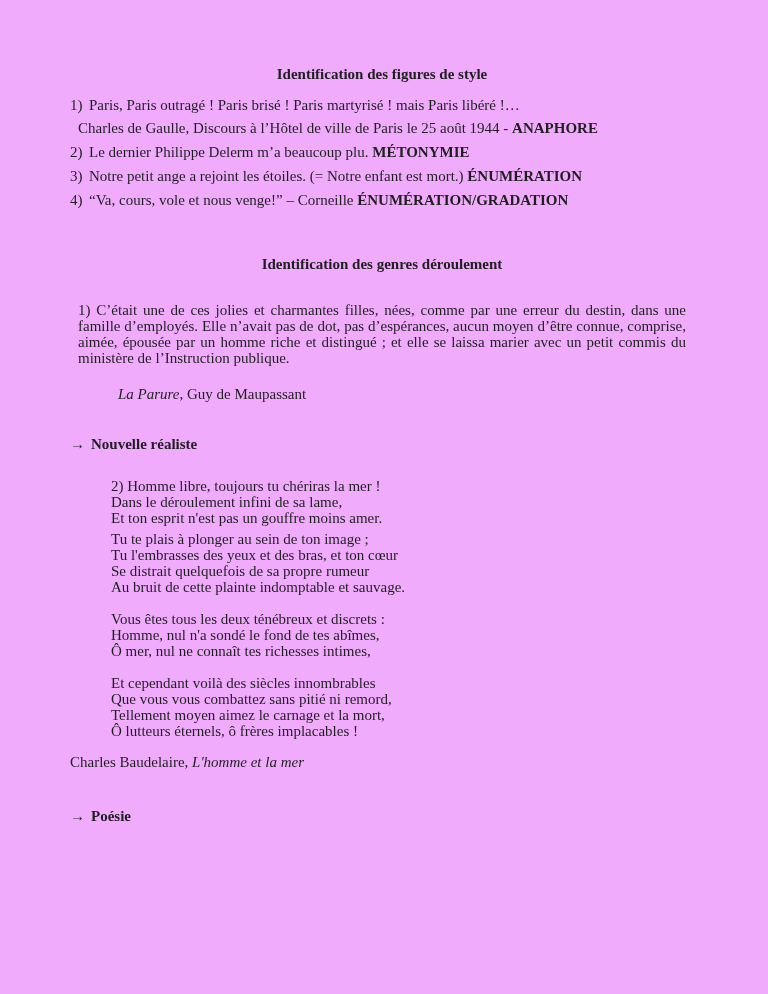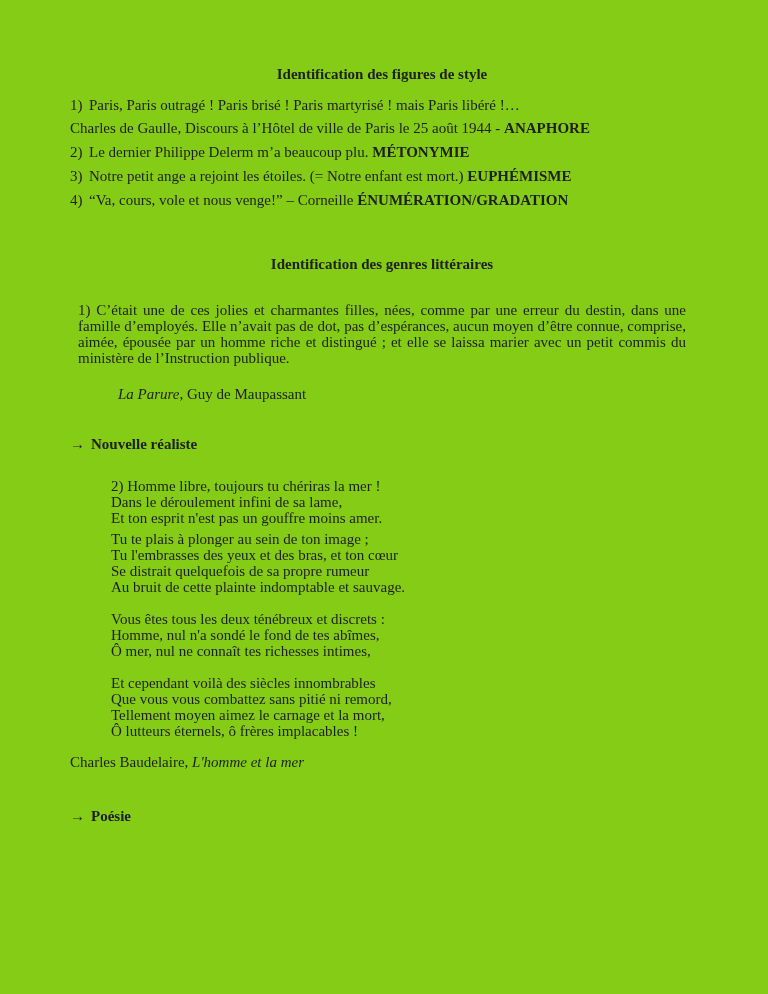--- a/index.html
+++ b/index.html
@@ -5,21 +5,21 @@
   html, body {
     margin: 0;
     padding: 0;
     background: #ffffff;
   }
   .page {
     position: relative;
     width: 768px;
     height: 994px;
     box-sizing: border-box;
-    background: #84cc16;
+    background: #f0abfc;
     color: #1f1f1f;
     font-family: "Liberation Serif", "DejaVu Serif", serif;
     font-size: 15px;
     padding: 66px 74px 0 70px;
     overflow: hidden;
   }
   .title {
     margin: 0;
     font-size: 15px;
     font-weight: bold;
@@ -54,21 +54,21 @@
   .pline {
     line-height: 16px;
     margin-left: 41px;
   }
   .answer-line .arrow {
     display: inline-block;
     margin-right: 6px;
   }
   
   .mt-item1   { margin-top: 14px; }
-  .mt-src1    { margin-top: 6px;  }
+  .mt-src1    { margin-top: 6px; margin-left: 8px;  }
   .mt-item    { margin-top: 7px;  }
   .mt-title2  { margin-top: 47px; }
   .mt-para    { margin-top: 29px; }
   .mt-parure  { margin-top: 20px; margin-left: 48px; }
   .mt-ans1    { margin-top: 33px; }
   .mt-stanza1 { margin-top: 25px; }
   .mt-stanza2 { margin-top: 5px;  }
   .mt-stanza  { margin-top: 16px; }
   .mt-baud    { margin-top: 15px; }
   .mt-ans2    { margin-top: 37px; }
@@ -87,29 +87,29 @@
 
   <p class="line mt-src1"><span>Charles de Gaulle, Discours à l’Hôtel de ville de Paris le 25 août 1944 - </span><span class="answer">ANAPHORE</span></p>
 
   <p class="line item mt-item">
       <span class="num">2)</span>
       <span class="itext"><span>Le dernier Philippe Delerm m’a beaucoup plu. </span><span class="answer">MÉTONYMIE</span></span>
     </p>
 
   <p class="line item mt-item">
       <span class="num">3)</span>
-      <span class="itext"><span>Notre petit ange a rejoint les étoiles. (= Notre enfant est mort.) </span><span class="answer">EUPHÉMISME</span></span>
+      <span class="itext"><span>Notre petit ange a rejoint les étoiles. (= Notre enfant est mort.) </span><span class="answer">ÉNUMÉRATION</span></span>
     </p>
 
   <p class="line item mt-item">
       <span class="num">4)</span>
       <span class="itext"><span>“Va, cours, vole et nous venge!” – Corneille </span><span class="answer">ÉNUMÉRATION/GRADATION</span></span>
     </p>
 
-  <h2 class="title mt-title2">Identification des genres littéraires</h2>
+  <h2 class="title mt-title2">Identification des genres déroulement</h2>
 
   <p class="para mt-para">1) C’était une de ces jolies et charmantes filles, nées, comme par une erreur du destin, dans une famille d’employés. Elle n’avait pas de dot, pas d’espérances, aucun moyen d’être connue, comprise, aimée, épousée par un homme riche et distingué ; et elle se laissa marier avec un petit commis du ministère de l’Instruction publique.</p>
 
   <p class="line mt-parure"><i>La Parure</i><span>, Guy de Maupassant</span></p>
 
   <p class="line answer-line mt-ans1"><span class="arrow">→</span><span class="answer">Nouvelle réaliste</span></p>
 
   <div class="stanza mt-stanza1">
     <div class="pline">2) Homme libre, toujours tu chériras la mer !</div>
     <div class="pline">Dans le déroulement infini de sa lame,</div>

